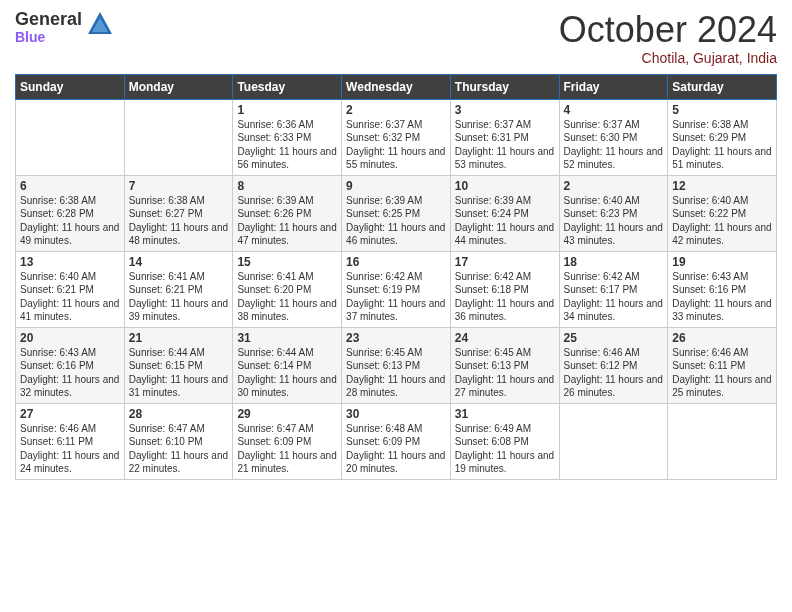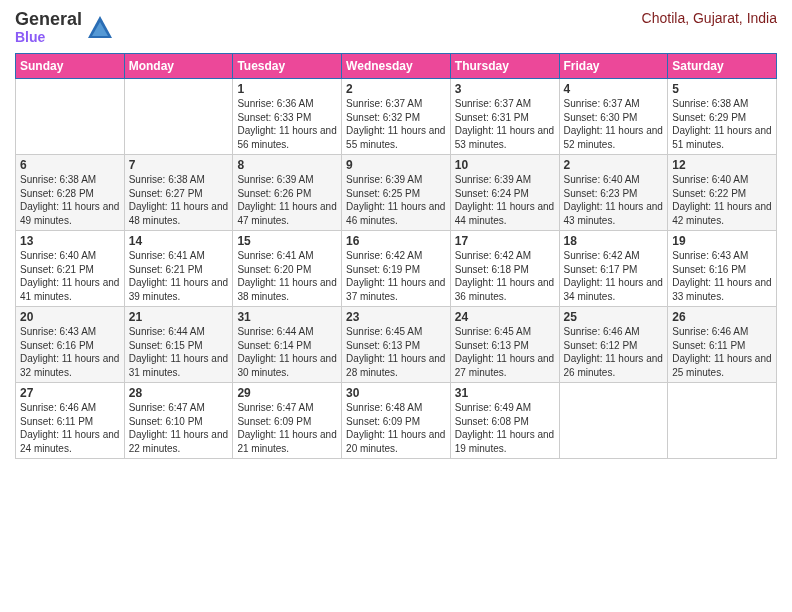--- a/index.html
+++ b/index.html
@@ -17,21 +17,20 @@
       padding: 10px 15px 10px 15px;
     }
     .header {
       display: flex;
       justify-content: space-between;
       align-items: flex-start;
       margin-bottom: 8px;
     }
     .logo {
       display: flex;
-      align-items: center;
       gap: 2px;
     }
     .logo-text {
       display: flex;
       flex-direction: column;
       line-height: 1.1;
     }
     .logo-general {
       font-size: 18px;
       font-weight: bold;
@@ -59,21 +58,21 @@
     .subtitle {
       font-size: 14px;
       color: #7f1d1d;
     }
     .calendar {
       width: 100%;
       border-collapse: collapse;
       border: 1px solid #ccc;
     }
     .calendar th {
-      background: #ec4899;
+      background: #404040;
       color: #fff;
       font-size: 12px;
       font-weight: bold;
       padding: 5px 4px;
       text-align: left;
       border: 1px solid #2a6db5;
     }
     .calendar td {
       border: 1px solid #ccc;
       vertical-align: top;
@@ -113,20 +112,21 @@
       <div class="logo-text">
         <span class="logo-general">General</span>
         <span class="logo-blue">Blue</span>
       </div>
       <svg class="logo-icon" viewBox="0 0 28 28">
         <polygon points="14,2 26,24 2,24" fill="#2a6db5"></polygon>
         <polygon points="14,8 22,22 6,22" fill="#5599d5"></polygon>
       </svg>
     </div>
     <div class="title-block">
+      <div class="month-title">October 2024</div>
       <div class="subtitle">Chotila, Gujarat, India</div>
     </div>
   </div>
 
   <table class="calendar">
     <thead>
       <tr>
         <th>Sunday</th>
         <th>Monday</th>
         <th>Tuesday</th>

